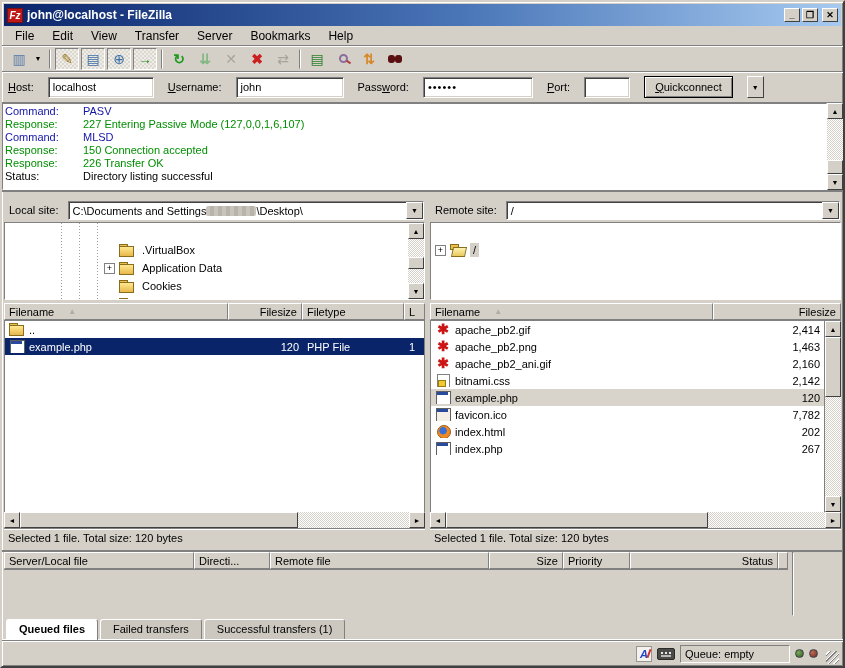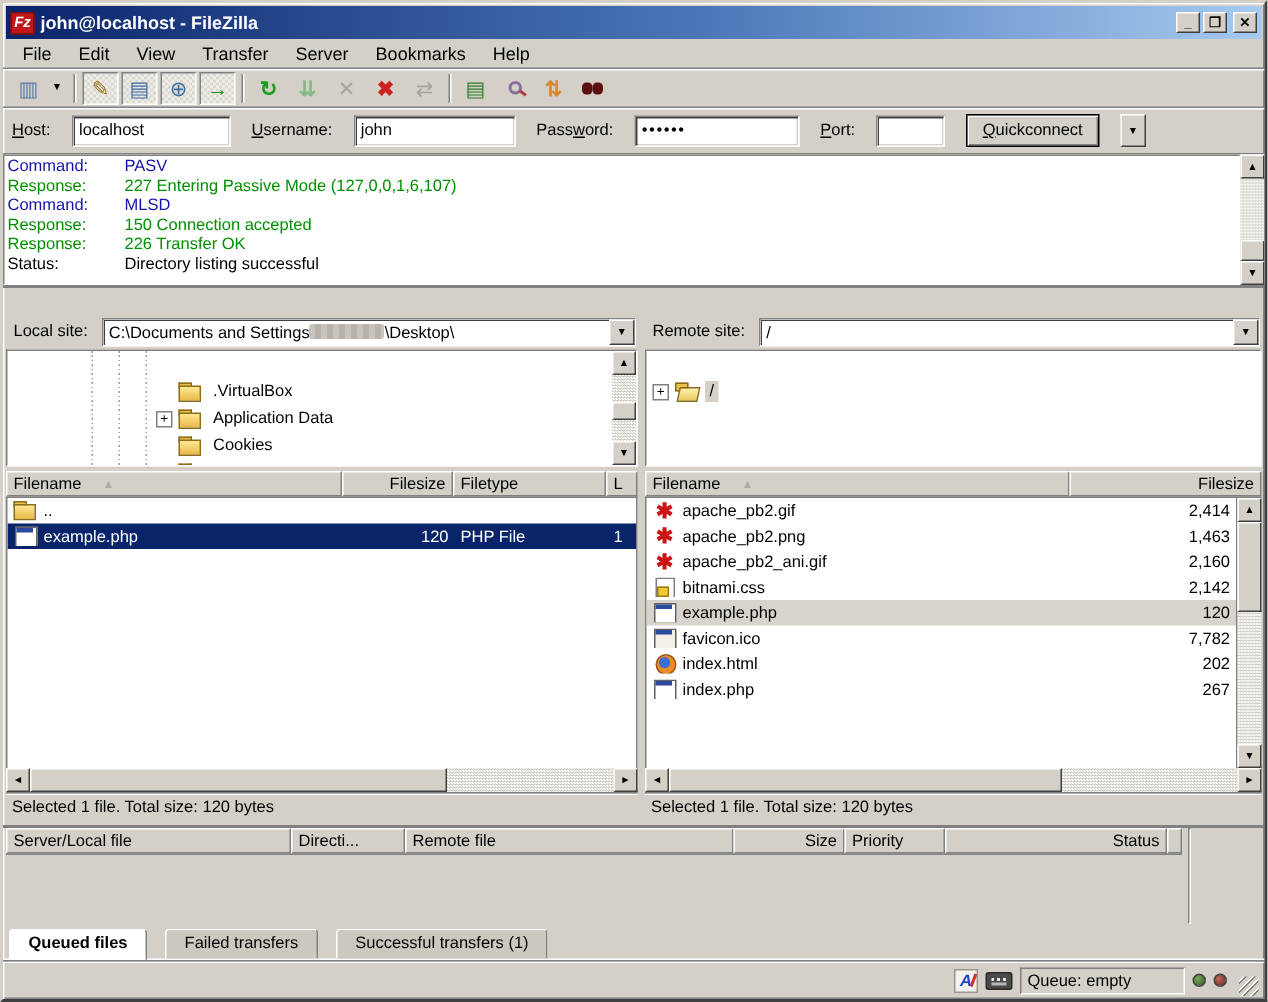--- a/index.html
+++ b/index.html
@@ -60,21 +60,21 @@
   .qc-input { height:21px; background:#fff; border:1px solid; border-color:#808080 #fff #fff #808080;
     box-shadow: inset 1px 1px 0 #404040, inset -1px -1px 0 #d4d0c8; padding:3px 3px 0 4px; font-size:11px; }
   .qc-host{ width:106px; } .qc-user{ width:108px; } .qc-pass{ width:110px; letter-spacing:1px;} .qc-port{ width:46px; }
   .qc-btn { height:22px; padding:0 10px; background:#d4d0c8; border:1px solid #000;
     box-shadow: inset 1px 1px 0 #fff, inset -1px -1px 0 #808080; font-size:11px; display:flex; align-items:center; }
   .qc-drop { width:17px; height:22px; background:#d4d0c8; border:1px solid; border-color:#fff #404040 #404040 #fff;
     font-size:7px; display:flex; align-items:center; justify-content:center; }
   .spacer { flex:1; }
 
   
-  .logwrap { height:89px; flex:none; display:flex; border-bottom:2px solid; border-color:#808080; margin-bottom:19px;}
+  .logwrap { height:89px; flex:none; display:flex; border-bottom:2px solid; border-color:#808080; margin-bottom:8px;}
   .log { flex:1; background:#fff; border:1px solid; border-color:#808080 #fff #fff #808080; overflow:hidden; padding:1px 0 0 2px; }
   .log-line { display:flex; height:13px; line-height:13px; white-space:nowrap; }
   .log-label { width:78px; flex:none; }
   .log-line.command { color:#1414a8; }
   .log-line.response { color:#008f00; }
   .log-line.status { color:#000; }
 
   
   .vscroll { width:16px; flex:none; display:flex; flex-direction:column; background:repeating-conic-gradient(#fff 0 25%, #d4d0c8 0 50%); background-size:2px 2px; }
   .hscroll { height:16px; flex:none; display:flex; background:repeating-conic-gradient(#fff 0 25%, #d4d0c8 0 50%); background-size:2px 2px; }
@@ -150,21 +150,21 @@
   .panestatus { height:20px; flex:none; border-top:1px solid #808080; box-shadow:0 1px 0 #fff inset; padding:3px 4px 0 4px; white-space:nowrap; overflow:hidden; }
 
   
   .queue { flex:none; border-top:2px solid #808080; margin-top:2px; display:flex; flex-direction:row; }
   .queue .listheader { margin:0 2px; }
   .qw-local{ width:190px; flex:none;} .qw-dir{ width:76px; flex:none;} .qw-remote{ width:219px; flex:none;}
   .qw-size{ width:74px; flex:none;} .qw-prio{ width:67px; flex:none;} .qw-status{ width:148px; flex:none;justify-content:flex-end;} .qw-rest{ flex:1; }
   .queue-body { height:64px; background:#fff; border:1px solid; border-color:#808080 #fff #fff #808080; margin:0 2px; }
 
   
-  .tabsrow { height:24px; flex:none; display:flex; align-items:flex-end; padding:2px 4px 0 4px; gap:12px; border-bottom:1px solid #fff; }
+  .tabsrow { height:24px; flex:none; display:flex; align-items:flex-end; padding:2px 4px 0 4px; gap:2px; border-bottom:1px solid #fff; }
   .tab { padding:3px 12px 4px 12px; background:#ccc8c0; border:1px solid; border-color:#fff #808080 #808080 #fff;
     border-bottom:none; border-radius:3px 3px 0 0; white-space:nowrap; }
   .tab.active { background:#fff; font-weight:bold; position:relative; top:1px; padding-bottom:5px; }
 
   
   .statusbar { height:26px; flex:none; display:flex; align-items:center; justify-content:flex-end; padding:2px 4px 2px 4px; gap:5px; border-top:1px solid #808080; box-shadow:0 1px 0 #fff inset; }
   .sb-ascii { width:16px; height:16px; background:#f4f2ee; border:1px solid #9a968e; color:#2244cc; font-weight:bold;
     font-size:11px; line-height:14px; text-align:center; position:relative; font-style:italic; }
   .sb-ascii::after { content:""; position:absolute; right:1px; top:2px; width:2px; height:9px; background:#cc3030; transform:rotate(20deg); }
   .sb-speed { width:18px; height:12px; background:#4a4a48; border-radius:2px; border:1px solid #2a2a28; position:relative; }

